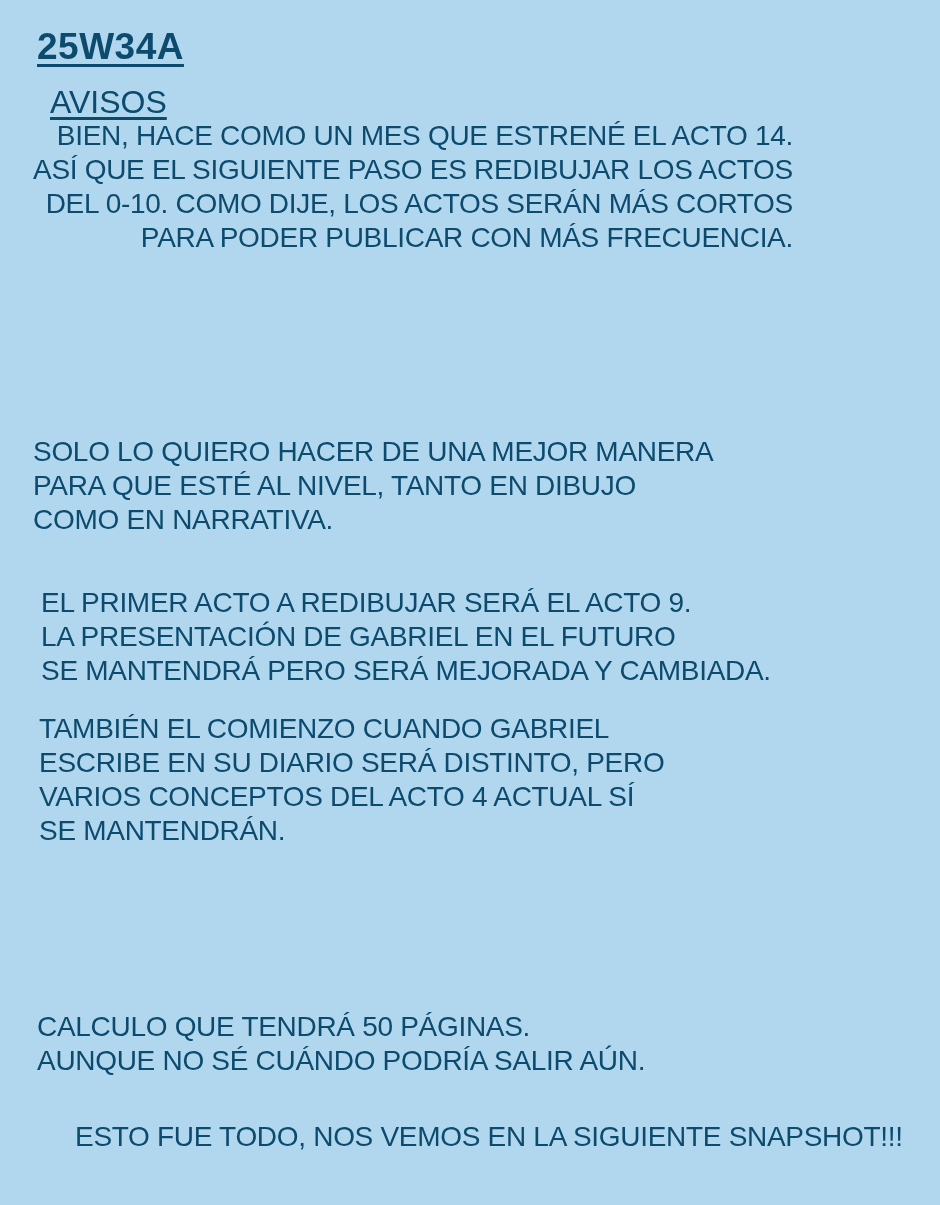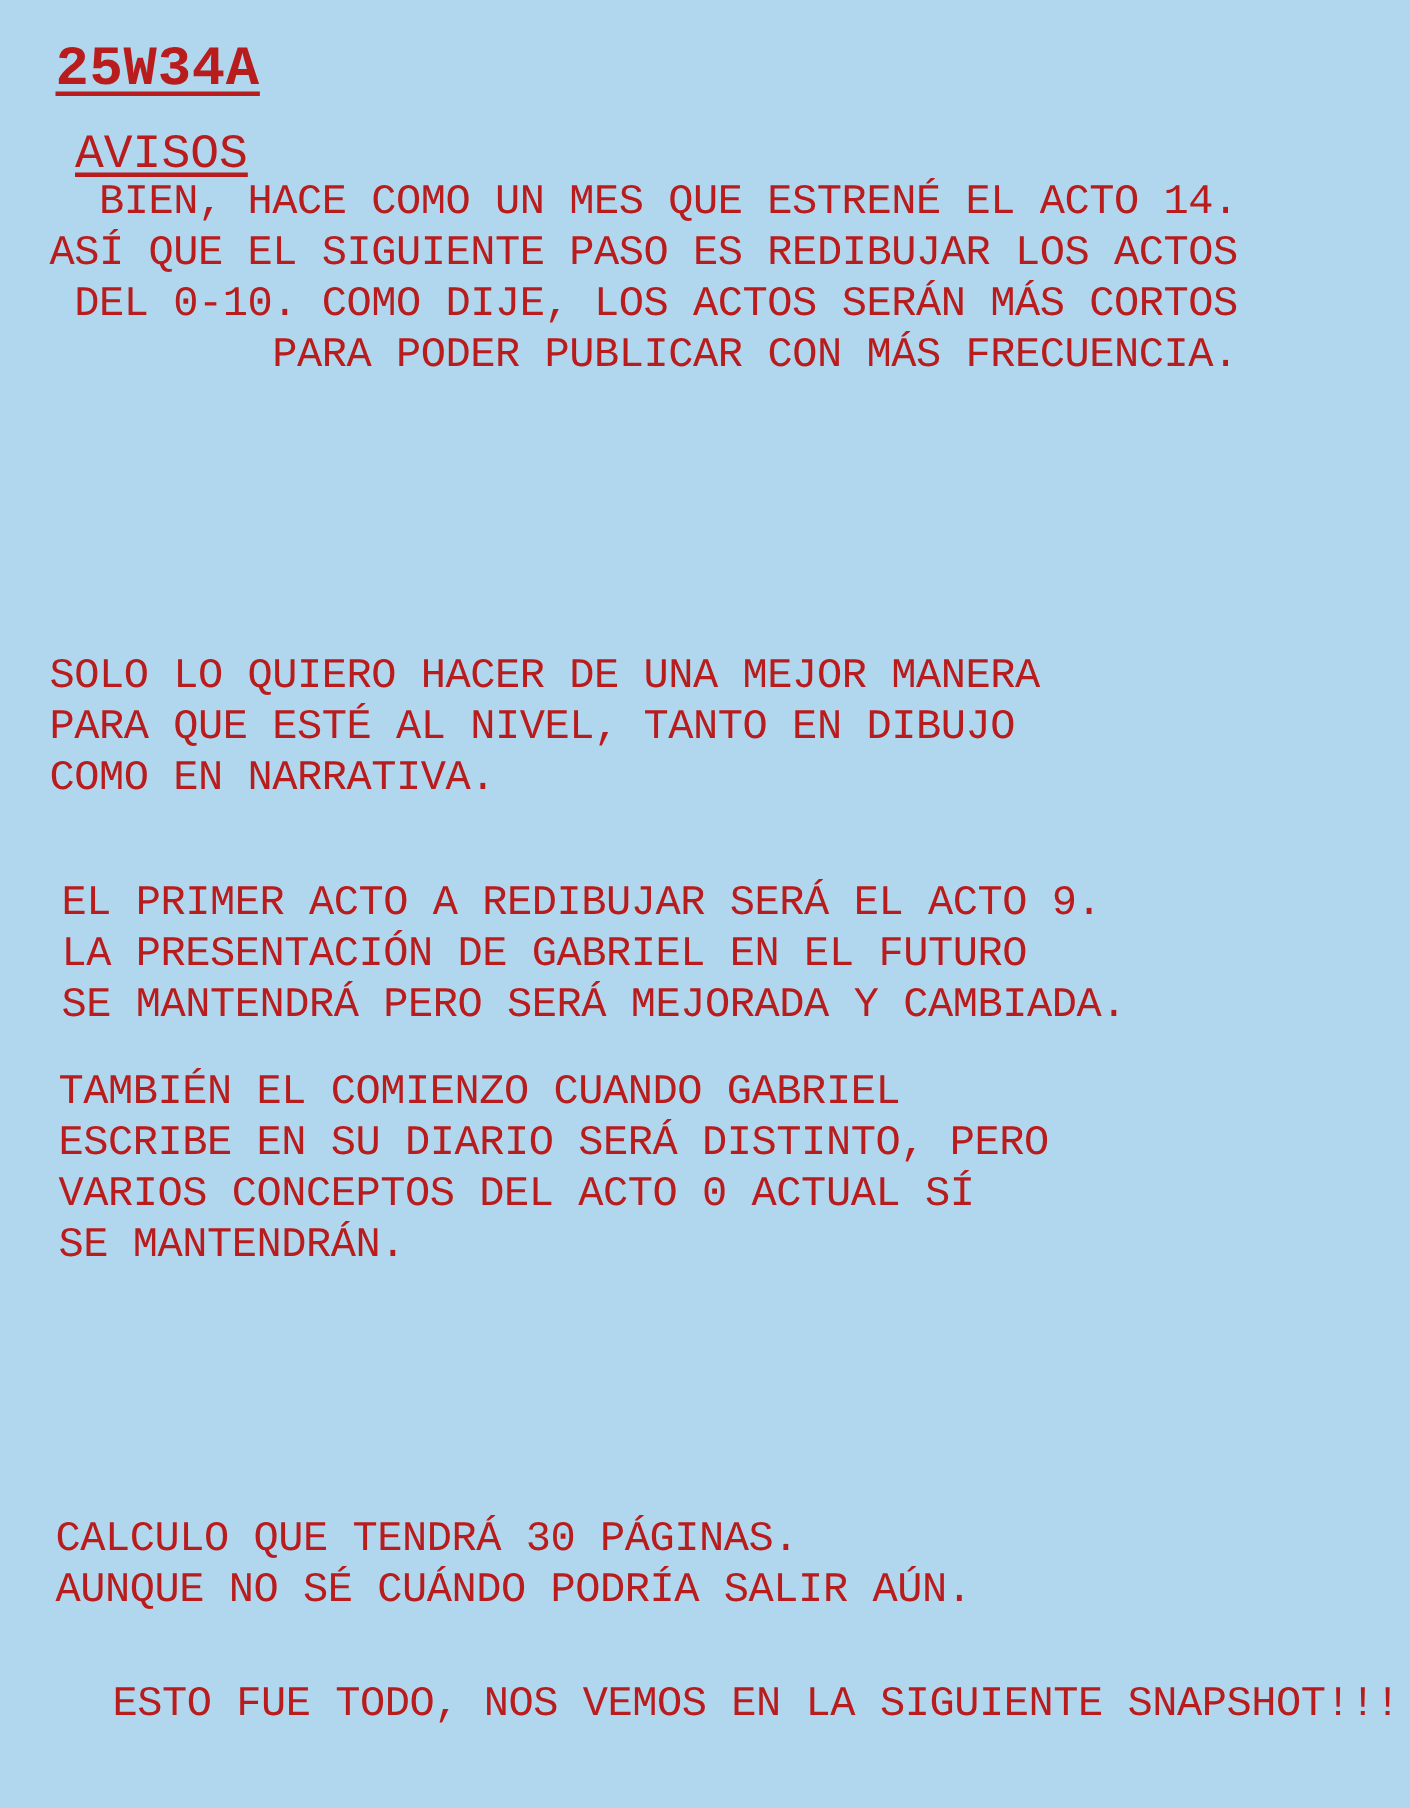--- a/index.html
+++ b/index.html
@@ -1,22 +1,22 @@
 <!DOCTYPE html>
 <html><head>
 <meta charset="utf-8">
 <style>
   html, body { margin: 0; padding: 0; }
   .page {
     position: relative;
     width: 940px;
     height: 1205px;
     background: #B1D7EE;
-    color: #b91c1c;
-    font-family: Liberation Mono, monospace;
+    color: #0c4a6e;
+    font-family: Liberation Sans, sans-serif;
     overflow: hidden;
   }
   .title {
     position: absolute;
     left: 37px;
     top: 27px;
     font-size: 37px;
     font-weight: bold;
     line-height: 1.1;
     text-decoration: underline;
@@ -69,21 +69,21 @@
   <div class="para p2">SOLO LO QUIERO HACER DE UNA MEJOR MANERA
 PARA QUE ESTÉ AL NIVEL, TANTO EN DIBUJO
 COMO EN NARRATIVA.</div>
 
   <div class="para p3">EL PRIMER ACTO A REDIBUJAR SERÁ EL ACTO 9.
 LA PRESENTACIÓN DE GABRIEL EN EL FUTURO
 SE MANTENDRÁ PERO SERÁ MEJORADA Y CAMBIADA.</div>
 
   <div class="para p4">TAMBIÉN EL COMIENZO CUANDO GABRIEL
 ESCRIBE EN SU DIARIO SERÁ DISTINTO, PERO
-VARIOS CONCEPTOS DEL ACTO 0 ACTUAL SÍ
+VARIOS CONCEPTOS DEL ACTO 4 ACTUAL SÍ
 SE MANTENDRÁN.</div>
 
 
-  <div class="para p6">CALCULO QUE TENDRÁ 30 PÁGINAS.
+  <div class="para p6">CALCULO QUE TENDRÁ 50 PÁGINAS.
 AUNQUE NO SÉ CUÁNDO PODRÍA SALIR AÚN.</div>
 
   <div class="para p7">ESTO FUE TODO, NOS VEMOS EN LA SIGUIENTE SNAPSHOT!!!</div>
 </div>
 
 </body></html>

